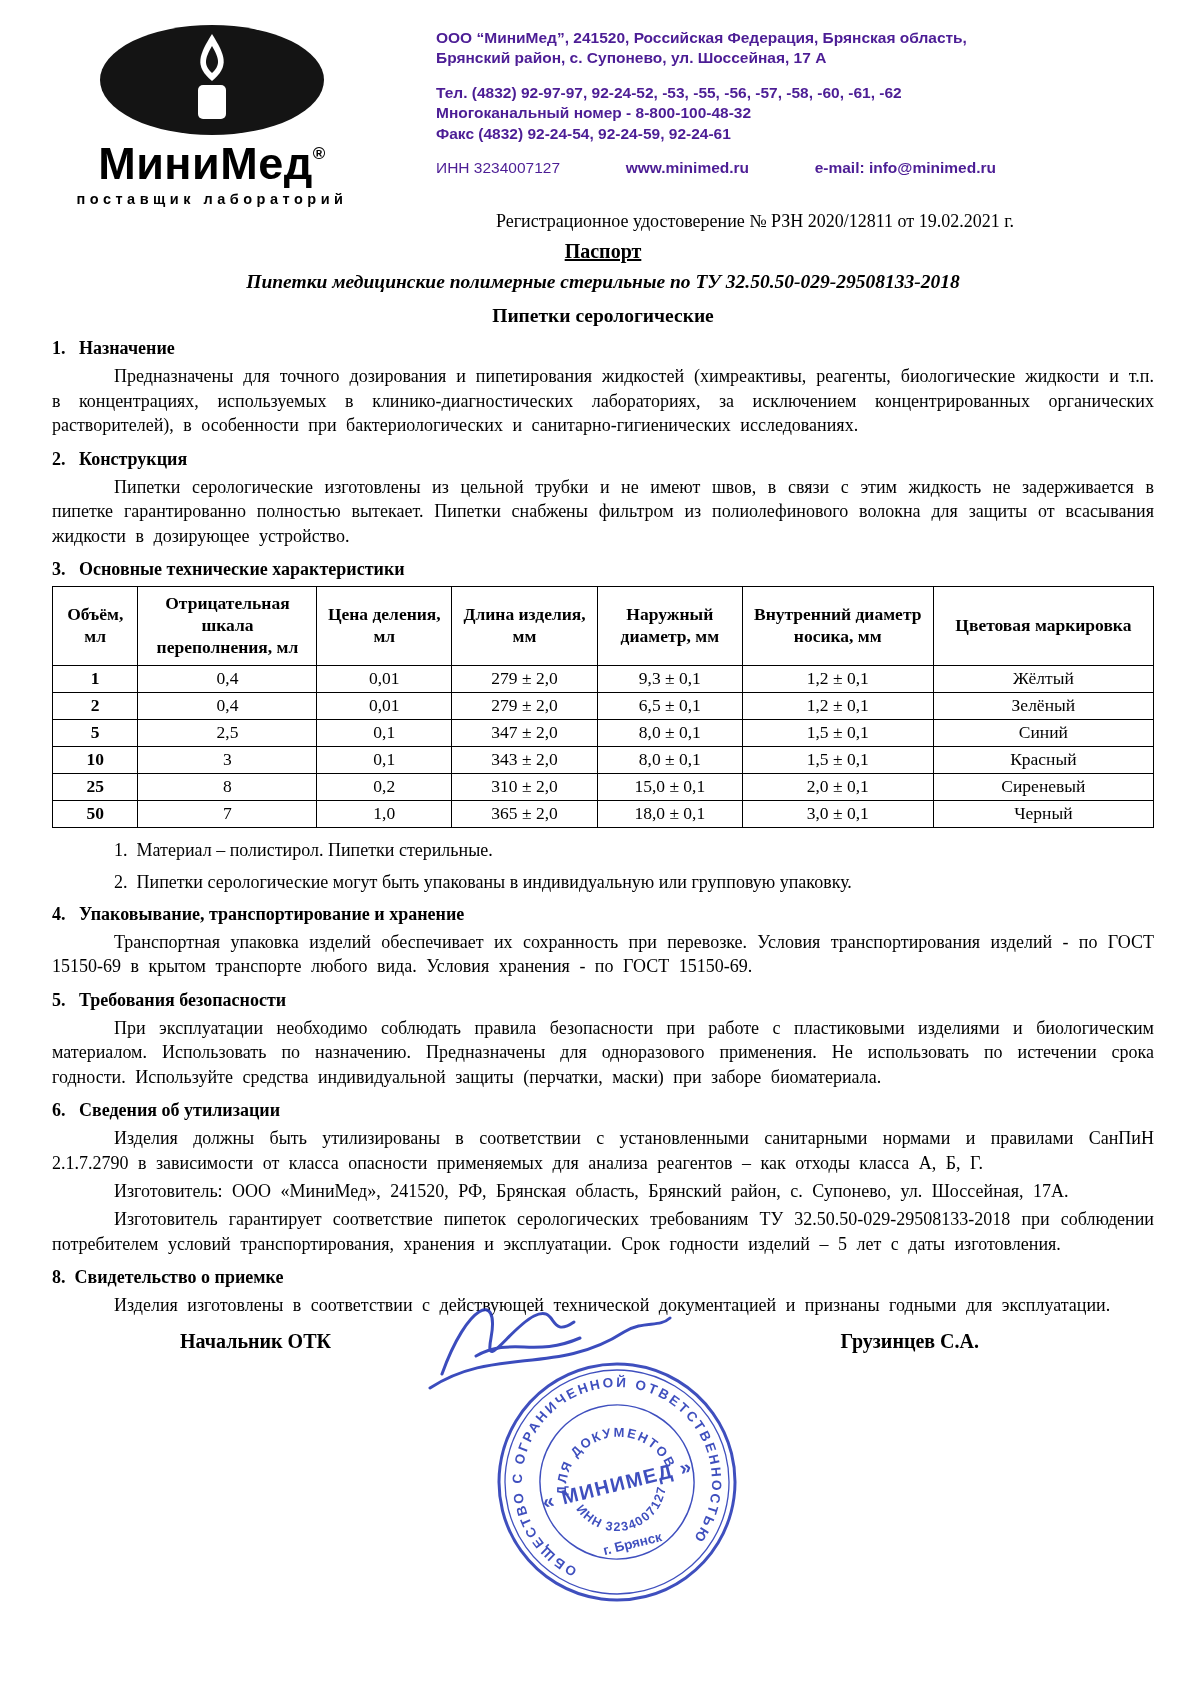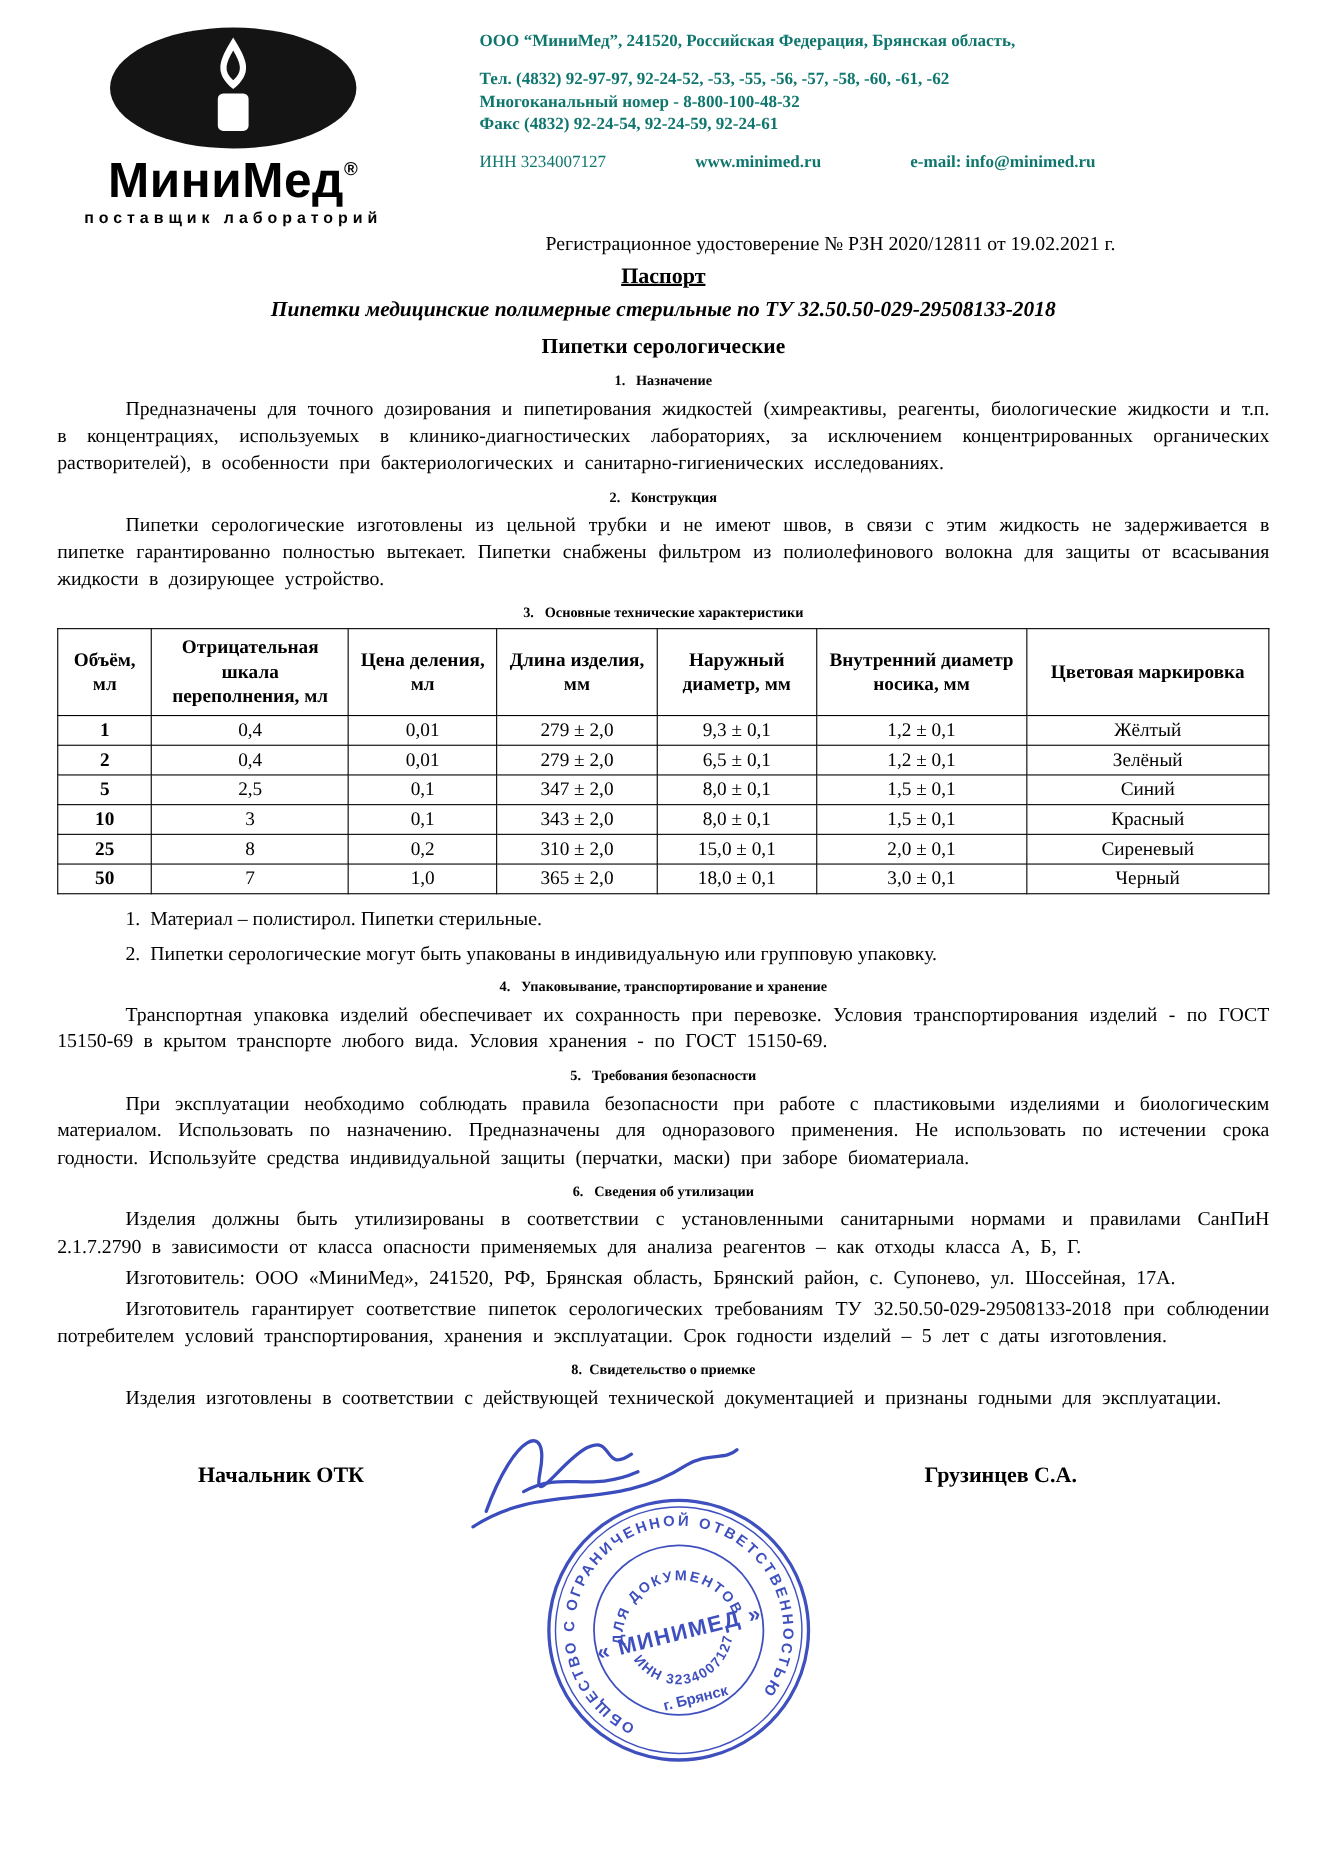--- a/index.html
+++ b/index.html
@@ -13,32 +13,32 @@
   
   .header { display: flex; }
   .logo-block { width: 320px; text-align: center; padding-top: 6px; flex: none; }
   .logo-oval { display: block; margin: 0 auto; }
   .brand-line { font-family: Liberation Sans, sans-serif; font-weight: bold;
     font-size: 45px; line-height: 1.05; letter-spacing: 0.5px; margin-top: 2px; }
   .reg-mark { font-size: 17px; vertical-align: 20px; }
   .tagline { font-family: "Liberation Sans", sans-serif; font-weight: bold;
     font-size: 14.5px; letter-spacing: 4.5px; margin-top: 4px; white-space: nowrap; }
   .contact { flex: 1; padding-left: 64px; padding-top: 12px;
-    font-family: Liberation Serif, serif; font-weight: bold;
-    font-size: 15.5px; line-height: 1.32; color: #0f766e; }
+    font-family: Liberation Sans, sans-serif; font-weight: bold;
+    font-size: 15.5px; line-height: 1.32; color: #4c1d95; }
   .contact .grp { margin-bottom: 14px; }
   .contact-meta { display: flex; width: 560px; justify-content: space-between; margin-top: 2px; }
   .inn-text { font-weight: normal; }
   
   .reg-line { text-align: right; padding-right: 140px; font-size: 18px; margin-top: 4px; }
   .doc-title { text-align: center; font-weight: bold; font-size: 20px; margin-top: 8px; text-decoration: underline; }
   .doc-subtitle { text-align: center; font-weight: bold; font-style: italic; font-size: 19.5px; margin-top: 8px; }
   .product-title { text-align: center; font-weight: bold; font-size: 19.5px; margin-top: 12px; }
   
-  .sec-h { text-align: center; font-weight: bold; font-size: 13px; margin: 11px 0 5px; }
+  .sec-h { text-align: left; font-weight: bold; font-size: 18px; margin: 11px 0 5px; }
   .para { text-align: justify; text-indent: 62px; font-size: 18px; line-height: 1.36;
     margin: 2px 0 4px; word-spacing: 5px; }
   
   table.spec { width: 100%; border-collapse: collapse; table-layout: fixed; margin-top: 6px; }
   table.spec th, table.spec td { border: 1.5px solid #000; text-align: center; vertical-align: middle; }
   table.spec th { font-size: 17.5px; font-weight: bold; padding: 6px 6px; line-height: 1.25; }
   table.spec td { font-size: 17.5px; padding: 2px 4px; height: 27px; }
   table.spec td:first-child { font-weight: bold; }
   
   .notes { margin: 12px 0 0 62px; font-size: 18px; }
@@ -63,20 +63,21 @@
         <path d="M116 24 C109 36 107 43 116 51 C125 43 123 36 116 24 Z" fill="#141414"></path>
         <rect x="102" y="63" width="28" height="34" rx="5" fill="#ffffff"></rect>
       </svg>
       <div class="brand-line"><span>МиниМед</span><span class="reg-mark">®</span></div>
       <div class="tagline">поставщик  лабораторий</div>
     </div>
 
     <div class="contact">
       <div class="grp">
         <div>ООО “МиниМед”, 241520, Российская Федерация, Брянская область,</div>
+        <div>Брянский район, с. Супонево, ул. Шоссейная, 17 А</div>
       </div>
       <div class="grp">
         <div>Тел. (4832) 92-97-97, 92-24-52, -53, -55, -56, -57, -58, -60, -61, -62</div>
         <div>Многоканальный номер - 8-800-100-48-32</div>
         <div>Факс (4832) 92-24-54, 92-24-59, 92-24-61</div>
       </div>
       <div class="contact-meta">
         <span class="inn-text">ИНН 3234007127</span>
         <span>www.minimed.ru</span>
         <span>e-mail: info@minimed.ru</span>

